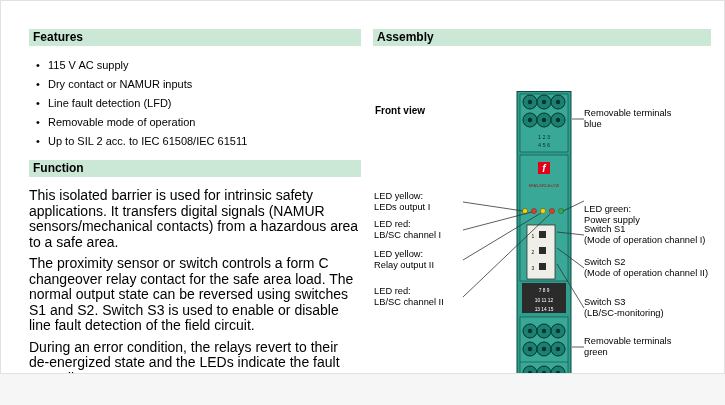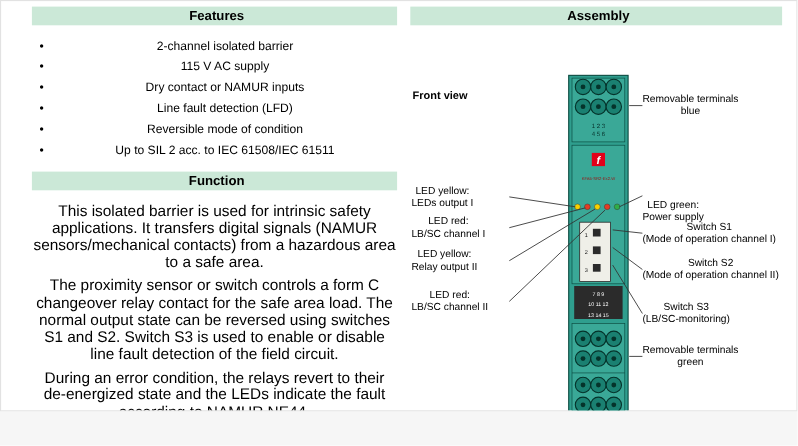--- a/index.html
+++ b/index.html
@@ -1,22 +1,21 @@
 <!DOCTYPE html>
 <html><head>
 <meta charset="utf-8">
 <style>
   * { margin:0; padding:0; box-sizing:border-box; }
   html,body { background:#f6f6f6; }
   body { font-family:"Liberation Sans", sans-serif; color:#000; }
   .page {
     width:725px; height:374px; background:#fff; position:relative;
-    overflow:hidden; display:flex; gap:12px; padding:5px 13px 0 28px;
+    overflow:hidden; display:flex; gap:12px; padding:28px 13px 0 28px;
     border:1px solid #e2e2e2;
-    text-align:center;
   }
   .col { display:flex; flex-direction:column; }
   .col-left  { width:333px; }
   .col-right { width:339px; }
   .sec-header {
     background:#cbe8d7; height:17px; line-height:17px;
     font-size:12px; font-weight:bold; padding-left:4px;
   }
   .features-list { list-style:none; margin:10px 0 0 6px; }
   .features-list li {
@@ -38,25 +37,24 @@
 </head>
 <body>
 
 <div class="page">
 
   <div class="col col-left">
     <div class="sec-header">
       <span>Features</span>
     </div>
     <ul class="features-list">
-      <li>2-channel isolated barrier</li>
       <li>115 V AC supply</li>
       <li>Dry contact or NAMUR inputs</li>
       <li>Line fault detection (LFD)</li>
-      <li>Reversible mode of condition</li>
+      <li>Removable mode of operation</li>
       <li>Up to SIL 2 acc. to IEC 61508/IEC 61511</li>
     </ul>
     <div class="sec-header fn-header">
       <span>Function</span>
     </div>
     <div class="paragraphs">
       <p>This isolated barrier is used for intrinsic safety applications. It transfers digital signals (NAMUR sensors/mechanical contacts) from a hazardous area to a safe area.</p>
       <p>The proximity sensor or switch controls a form C changeover relay contact for the safe area load. The normal output state can be reversed using switches S1 and S2. Switch S3 is used to enable or disable line fault detection of the field circuit.</p>
       <p>During an error condition, the relays revert to their de-energized state and the LEDs indicate the fault according to NAMUR NE44.</p>
     </div>

